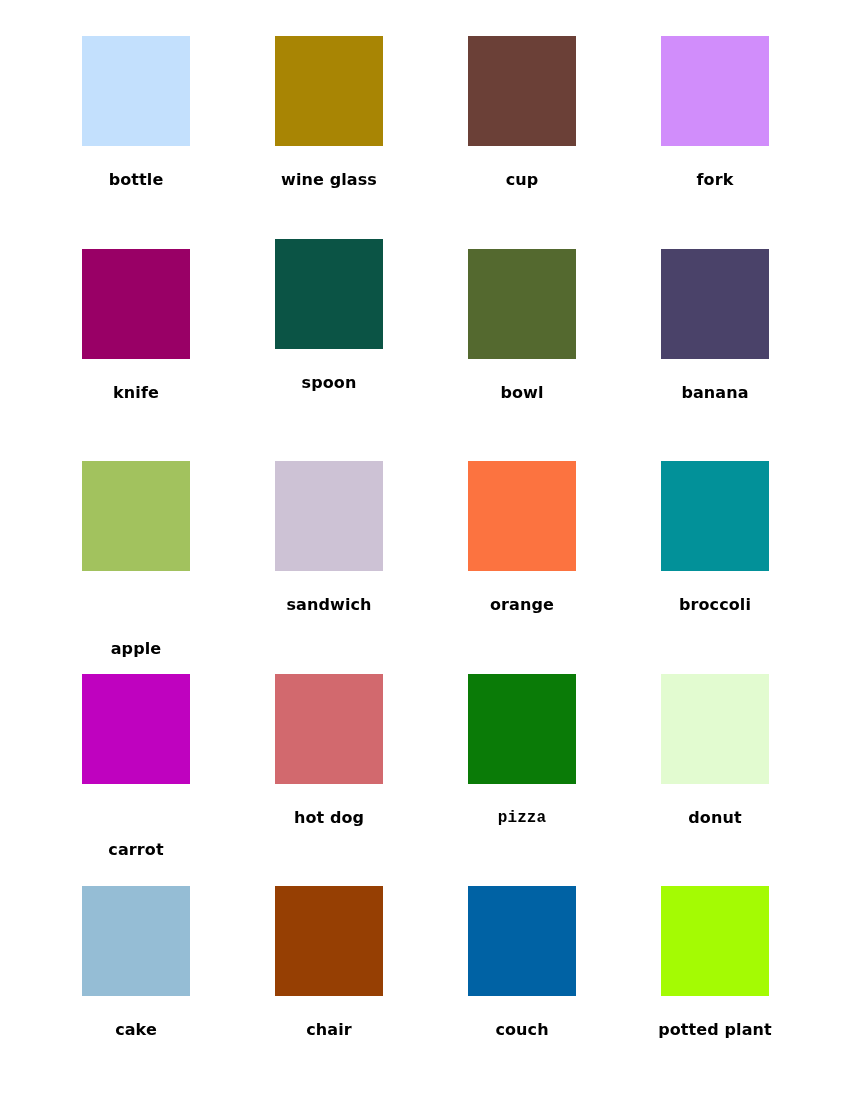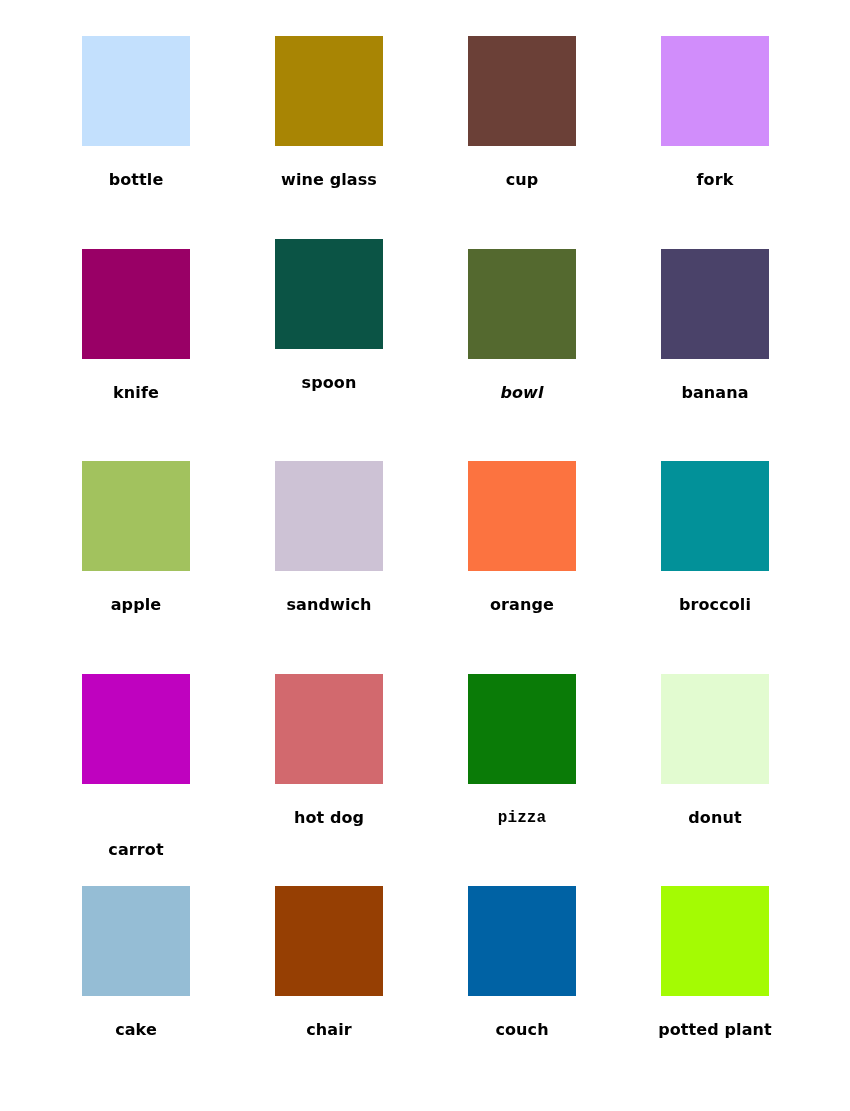--- a/index.html
+++ b/index.html
@@ -65,29 +65,29 @@
       <div class="swatch-label">fork</div>
     </div>
     <div class="legend-cell" style="left: 39.5px; top: 248.5px;">
       <div class="swatch" style="background: rgb(153, 0, 102);"></div>
       <div class="swatch-label">knife</div>
     </div>
     <div class="legend-cell" style="left: 232.5px; top: 239px;">
       <div class="swatch" style="background: rgb(11, 84, 69);"></div>
       <div class="swatch-label">spoon</div>
     </div>
-    <div class="legend-cell" style="left: 425.5px; top: 248.5px; font-style: italic;">
+    <div class="legend-cell" style="left: 425.5px; top: 248.5px;">
       <div class="swatch" style="background: rgb(84, 105, 47);"></div>
       <div class="swatch-label">bowl</div>
     </div>
     <div class="legend-cell" style="left: 618.5px; top: 248.5px;">
       <div class="swatch" style="background: rgb(74, 66, 105);"></div>
       <div class="swatch-label">banana</div>
     </div>
-    <div class="legend-cell" style="left: 39.5px; top: 461px;">
+    <div class="legend-cell" style="left: 39.5px; top: 461px; gap: 44px;">
       <div class="swatch" style="background: rgb(162, 194, 94);"></div>
       <div class="swatch-label">apple</div>
     </div>
     <div class="legend-cell" style="left: 232.5px; top: 461px;">
       <div class="swatch" style="background: rgb(205, 194, 213);"></div>
       <div class="swatch-label">sandwich</div>
     </div>
     <div class="legend-cell" style="left: 425.5px; top: 461px;">
       <div class="swatch" style="background: rgb(252, 115, 64);"></div>
       <div class="swatch-label">orange</div>

